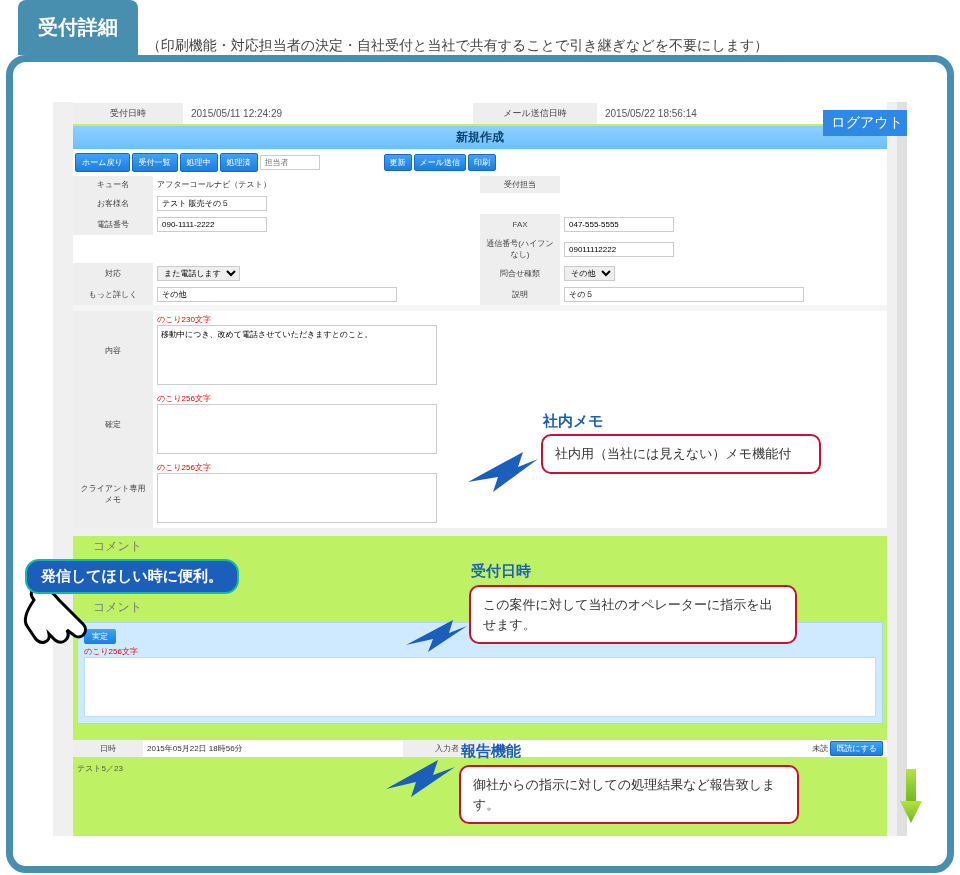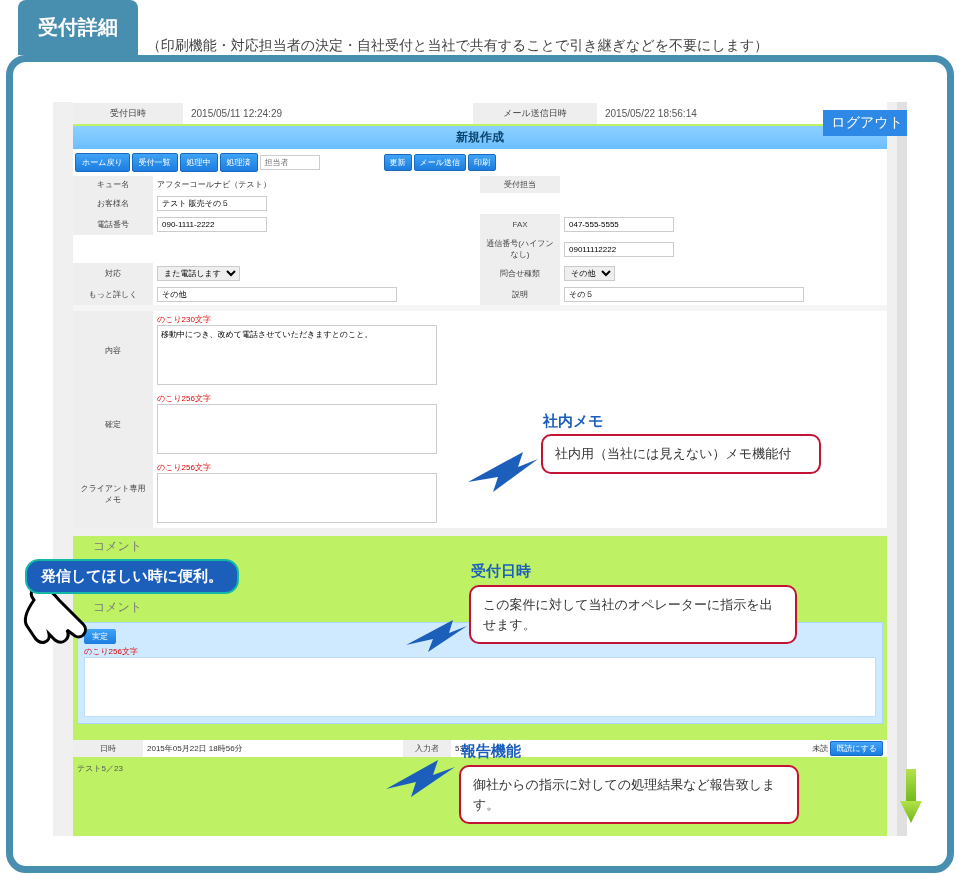--- a/index.html
+++ b/index.html
@@ -364,21 +364,21 @@
         <div class="cmt-ta"></div>
       </div>
 
       <div style="height:12px"></div>
 
       <table class="form-tbl">
         <tbody>
             <tr>
           <td class="lbl" style="width:70px">日時</td>
           <td class="val" style="width:260px">2015年05月22日 18時56分</td>
-          <td class="lbl" style="width:48px">入力者</td>
+          <td class="lbl" style="width:88px">入力者</td>
           <td class="val" style="width:60px">539</td>
           <td class="val" style="text-align:right">
             <span>未読</span>
             <span class="btn-blue sm">既読にする</span>
           </td>
         </tr>
       </tbody>
         </table>
       <div style="font-size:8px;padding:6px 4px;color:#555">テスト5／23</div>
     </div>

